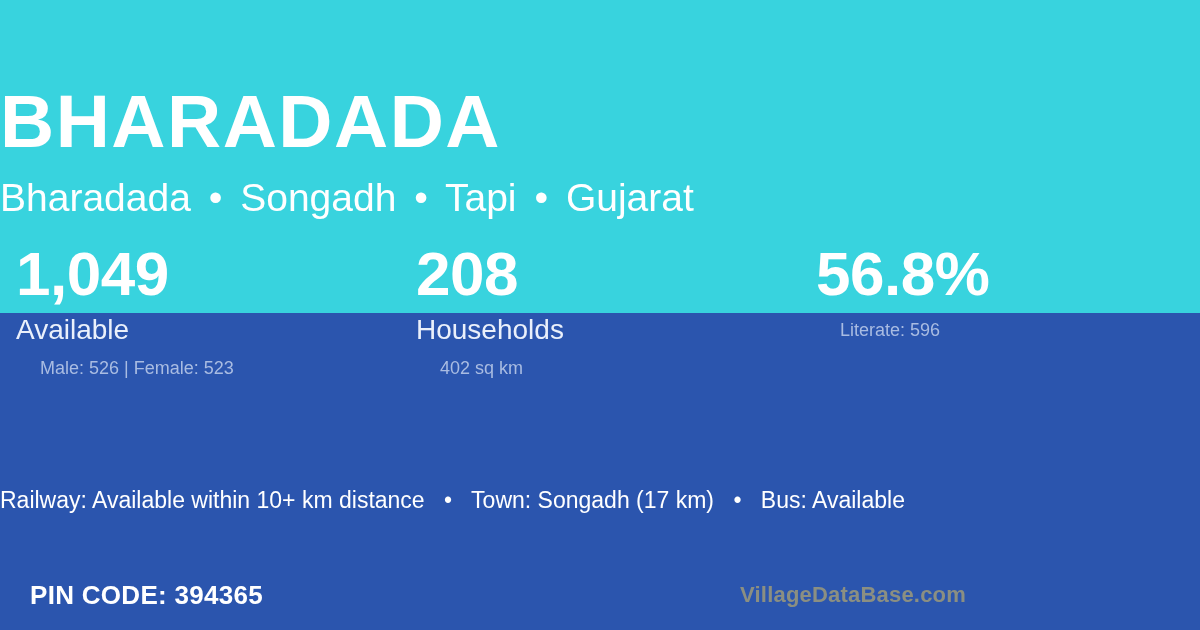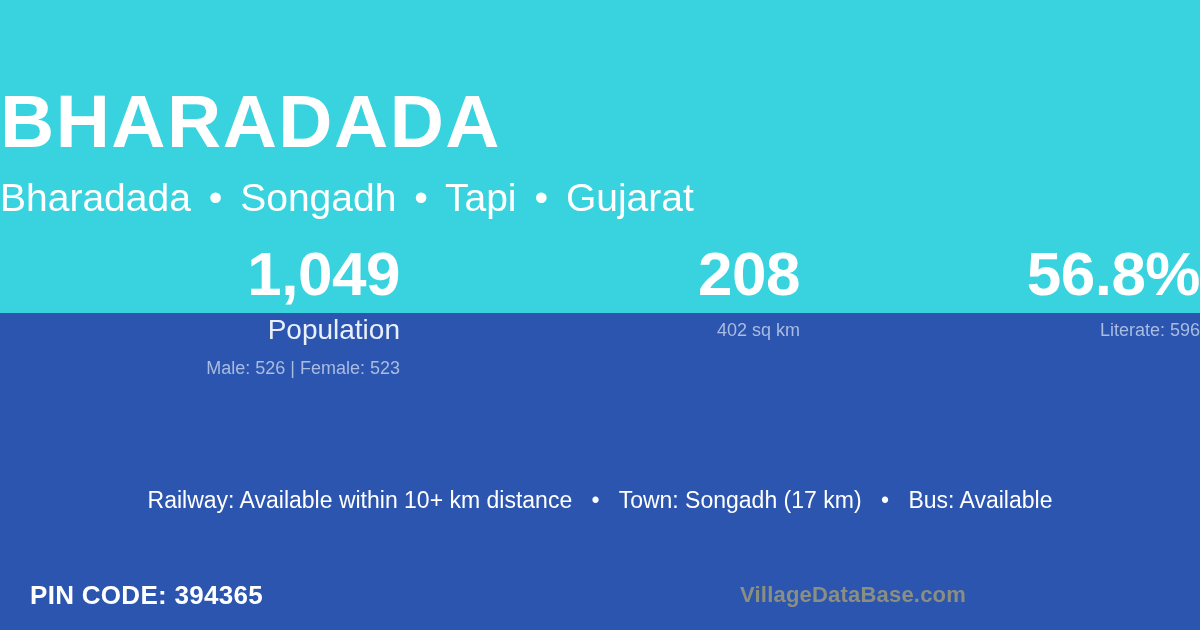--- a/index.html
+++ b/index.html
@@ -69,21 +69,22 @@
   .stats-row {
     position: absolute;
     left: 0;
     top: 240px;
     width: 1200px;
     display: flex;
     z-index: 3;
   }
   .stat-col {
     flex: 1 1 0;
-    text-align: right;
+    text-align: left;
+    margin-left: 16px;
   }
   .stat-value {
     font-size: 62px;
     font-weight: 700;
     line-height: 68px;
     color: #ffffff;
     letter-spacing: -0.5px;
   }
   .stat-label {
     margin-top: 6px;
@@ -100,21 +101,21 @@
     color: #a9bce2;
     padding-left: 24px;
   }
 
   
   .amenities {
     position: absolute;
     left: 0;
     top: 484px;
     width: 1200px;
-    text-align: center;
+    text-align: left;
     font-size: 23px;
     font-weight: 400;
     line-height: 32px;
     color: #ffffff;
     z-index: 3;
   }
   .amenities .sep-dot {
     padding: 0 13px;
     color: #ffffff;
   }
@@ -166,26 +167,27 @@
       <span>Tapi</span>
       <span class="sep-dot">•</span>
       <span>Gujarat</span>
     </div>
   </div>
 
   <div class="stats-row">
 
     <div class="stat-col">
       <div class="stat-value">1,049</div>
-      <div class="stat-label">Population</div>
+      <div class="stat-label">Available</div>
       <div class="stat-sub">Male: 526 | Female: 523</div>
     </div>
 
     <div class="stat-col">
       <div class="stat-value">208</div>
+      <div class="stat-label">Households</div>
       <div class="stat-sub">402 sq km</div>
     </div>
 
     <div class="stat-col">
       <div class="stat-value">56.8%</div>
       <div class="stat-sub">Literate: 596</div>
     </div>
 
   </div>
 

